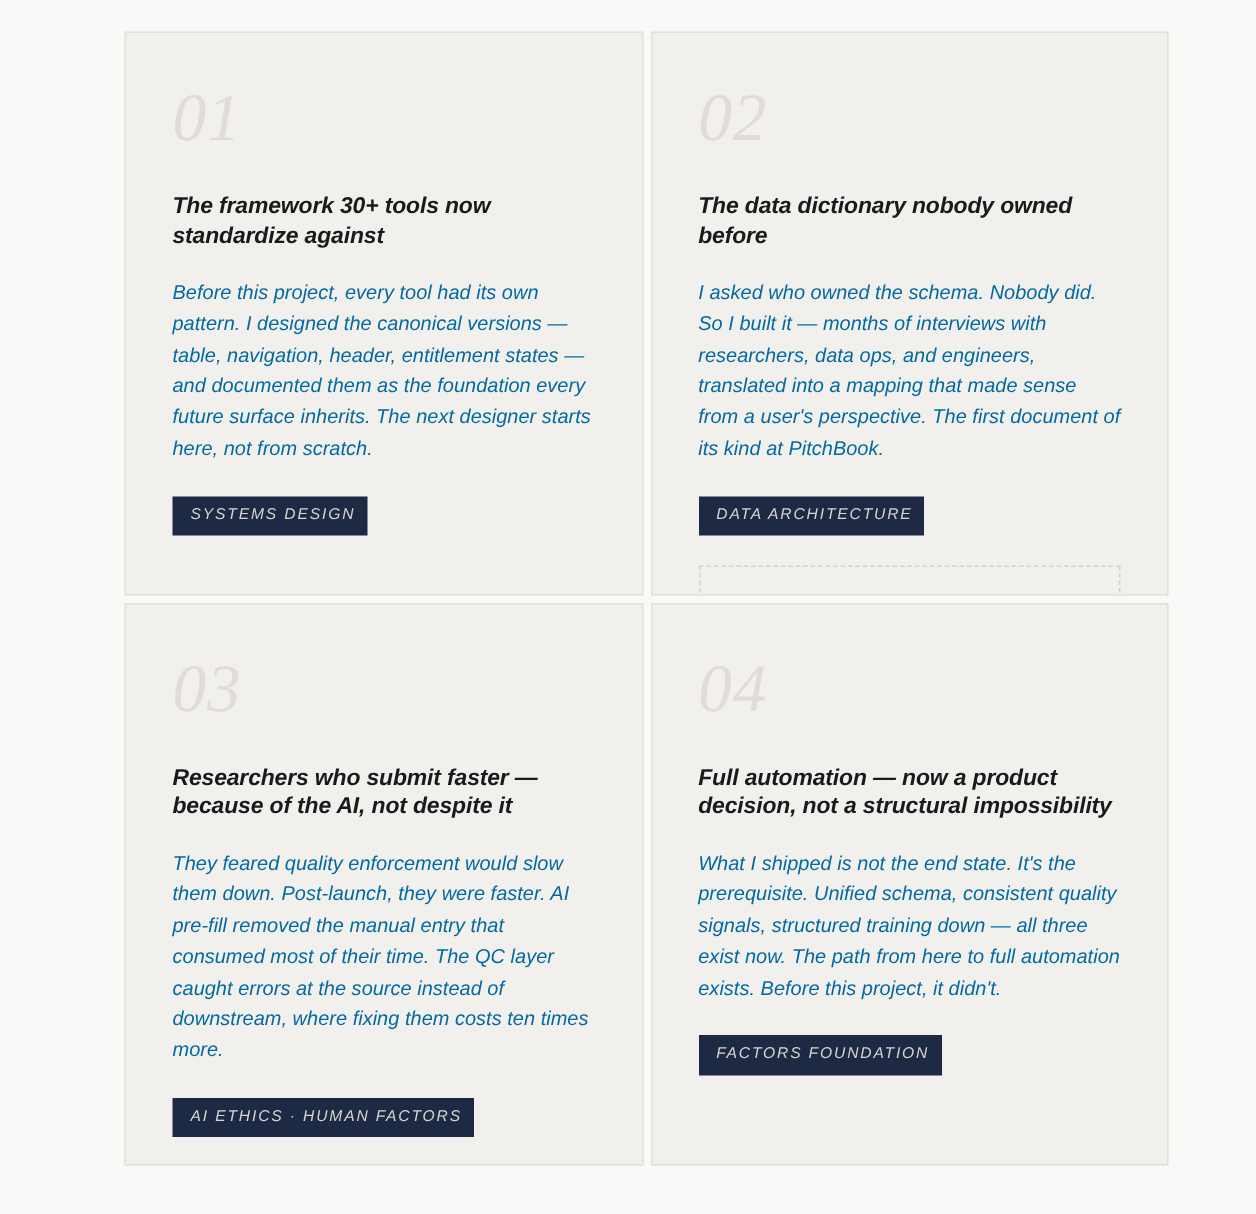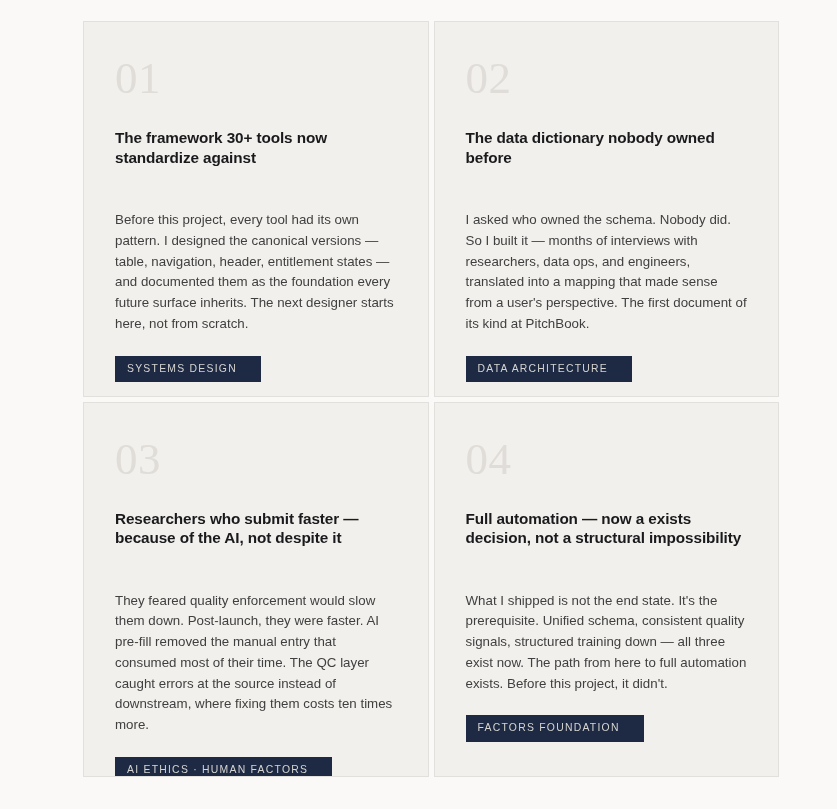--- a/index.html
+++ b/index.html
@@ -13,20 +13,21 @@
     background: #faf9f7;
     font-family: "Liberation Sans", sans-serif;
     -webkit-font-smoothing: antialiased;
     overflow: hidden;
   }
 
   .page {
     width: 837px;
     height: 809px;
     position: relative;
+    font-style: italic;
   }
 
   .card-grid {
     position: absolute;
     left: 83px;
     top: 21px;
     width: 696px;
     height: 756px;
     display: grid;
     grid-template-columns: 1fr 1fr;
@@ -63,36 +64,35 @@
     color: #1a1a1c;
     letter-spacing: -0.1px;
     margin-bottom: 18px;
     max-width: 300px;
   }
 
   .card-body {
     font-family: "Liberation Sans", sans-serif;
     font-size: 13.3px;
     line-height: 1.56;
-    color: #404040;
+    color: #0369a1;
     letter-spacing: 0.02px;
     margin-bottom: 21px;
     max-width: 290px;
-    margin-top: 25px;
   }
 
   .badge {
     display: inline-block;
     align-self: flex-start;
     background: #1e2a44;
     color: #d6d5d1;
     font-family: "Liberation Sans", sans-serif;
     font-size: 10.4px;
     letter-spacing: 1.25px;
-    padding: 7px 24px 7px 12px;
+    padding: 7px 8px 7px 12px;
     line-height: 1.2;
     white-space: nowrap;
   }
 
   .placeholder-box {
     margin-top: 20px;
     border: 1px dashed #d3d0ca;
     background: transparent;
     padding: 22px 18px 24px 18px;
     text-align: center;
@@ -130,20 +130,20 @@
     <div class="card">
       <div class="card-number">03</div>
       <h3 class="card-title">Researchers who submit faster — because of the AI, not despite it</h3>
       <p class="card-body">They feared quality enforcement would slow them down. Post-launch, they were faster. AI pre-fill removed the manual entry that consumed most of their time. The QC layer caught errors at the source instead of downstream, where fixing them costs ten times more.</p>
       <span class="badge">AI ETHICS · HUMAN FACTORS</span>
       <div class="spacer"></div>
     </div>
 
     <div class="card">
       <div class="card-number">04</div>
-      <h3 class="card-title">Full automation — now a exists decision, not a structural impossibility</h3>
+      <h3 class="card-title">Full automation — now a product decision, not a structural impossibility</h3>
       <p class="card-body">What I shipped is not the end state. It's the prerequisite. Unified schema, consistent quality signals, structured training down — all three exist now. The path from here to full automation exists. Before this project, it didn't.</p>
       <span class="badge">FACTORS FOUNDATION</span>
       <div class="spacer"></div>
     </div>
 
   </div>
 </div>
 
 </body></html>

